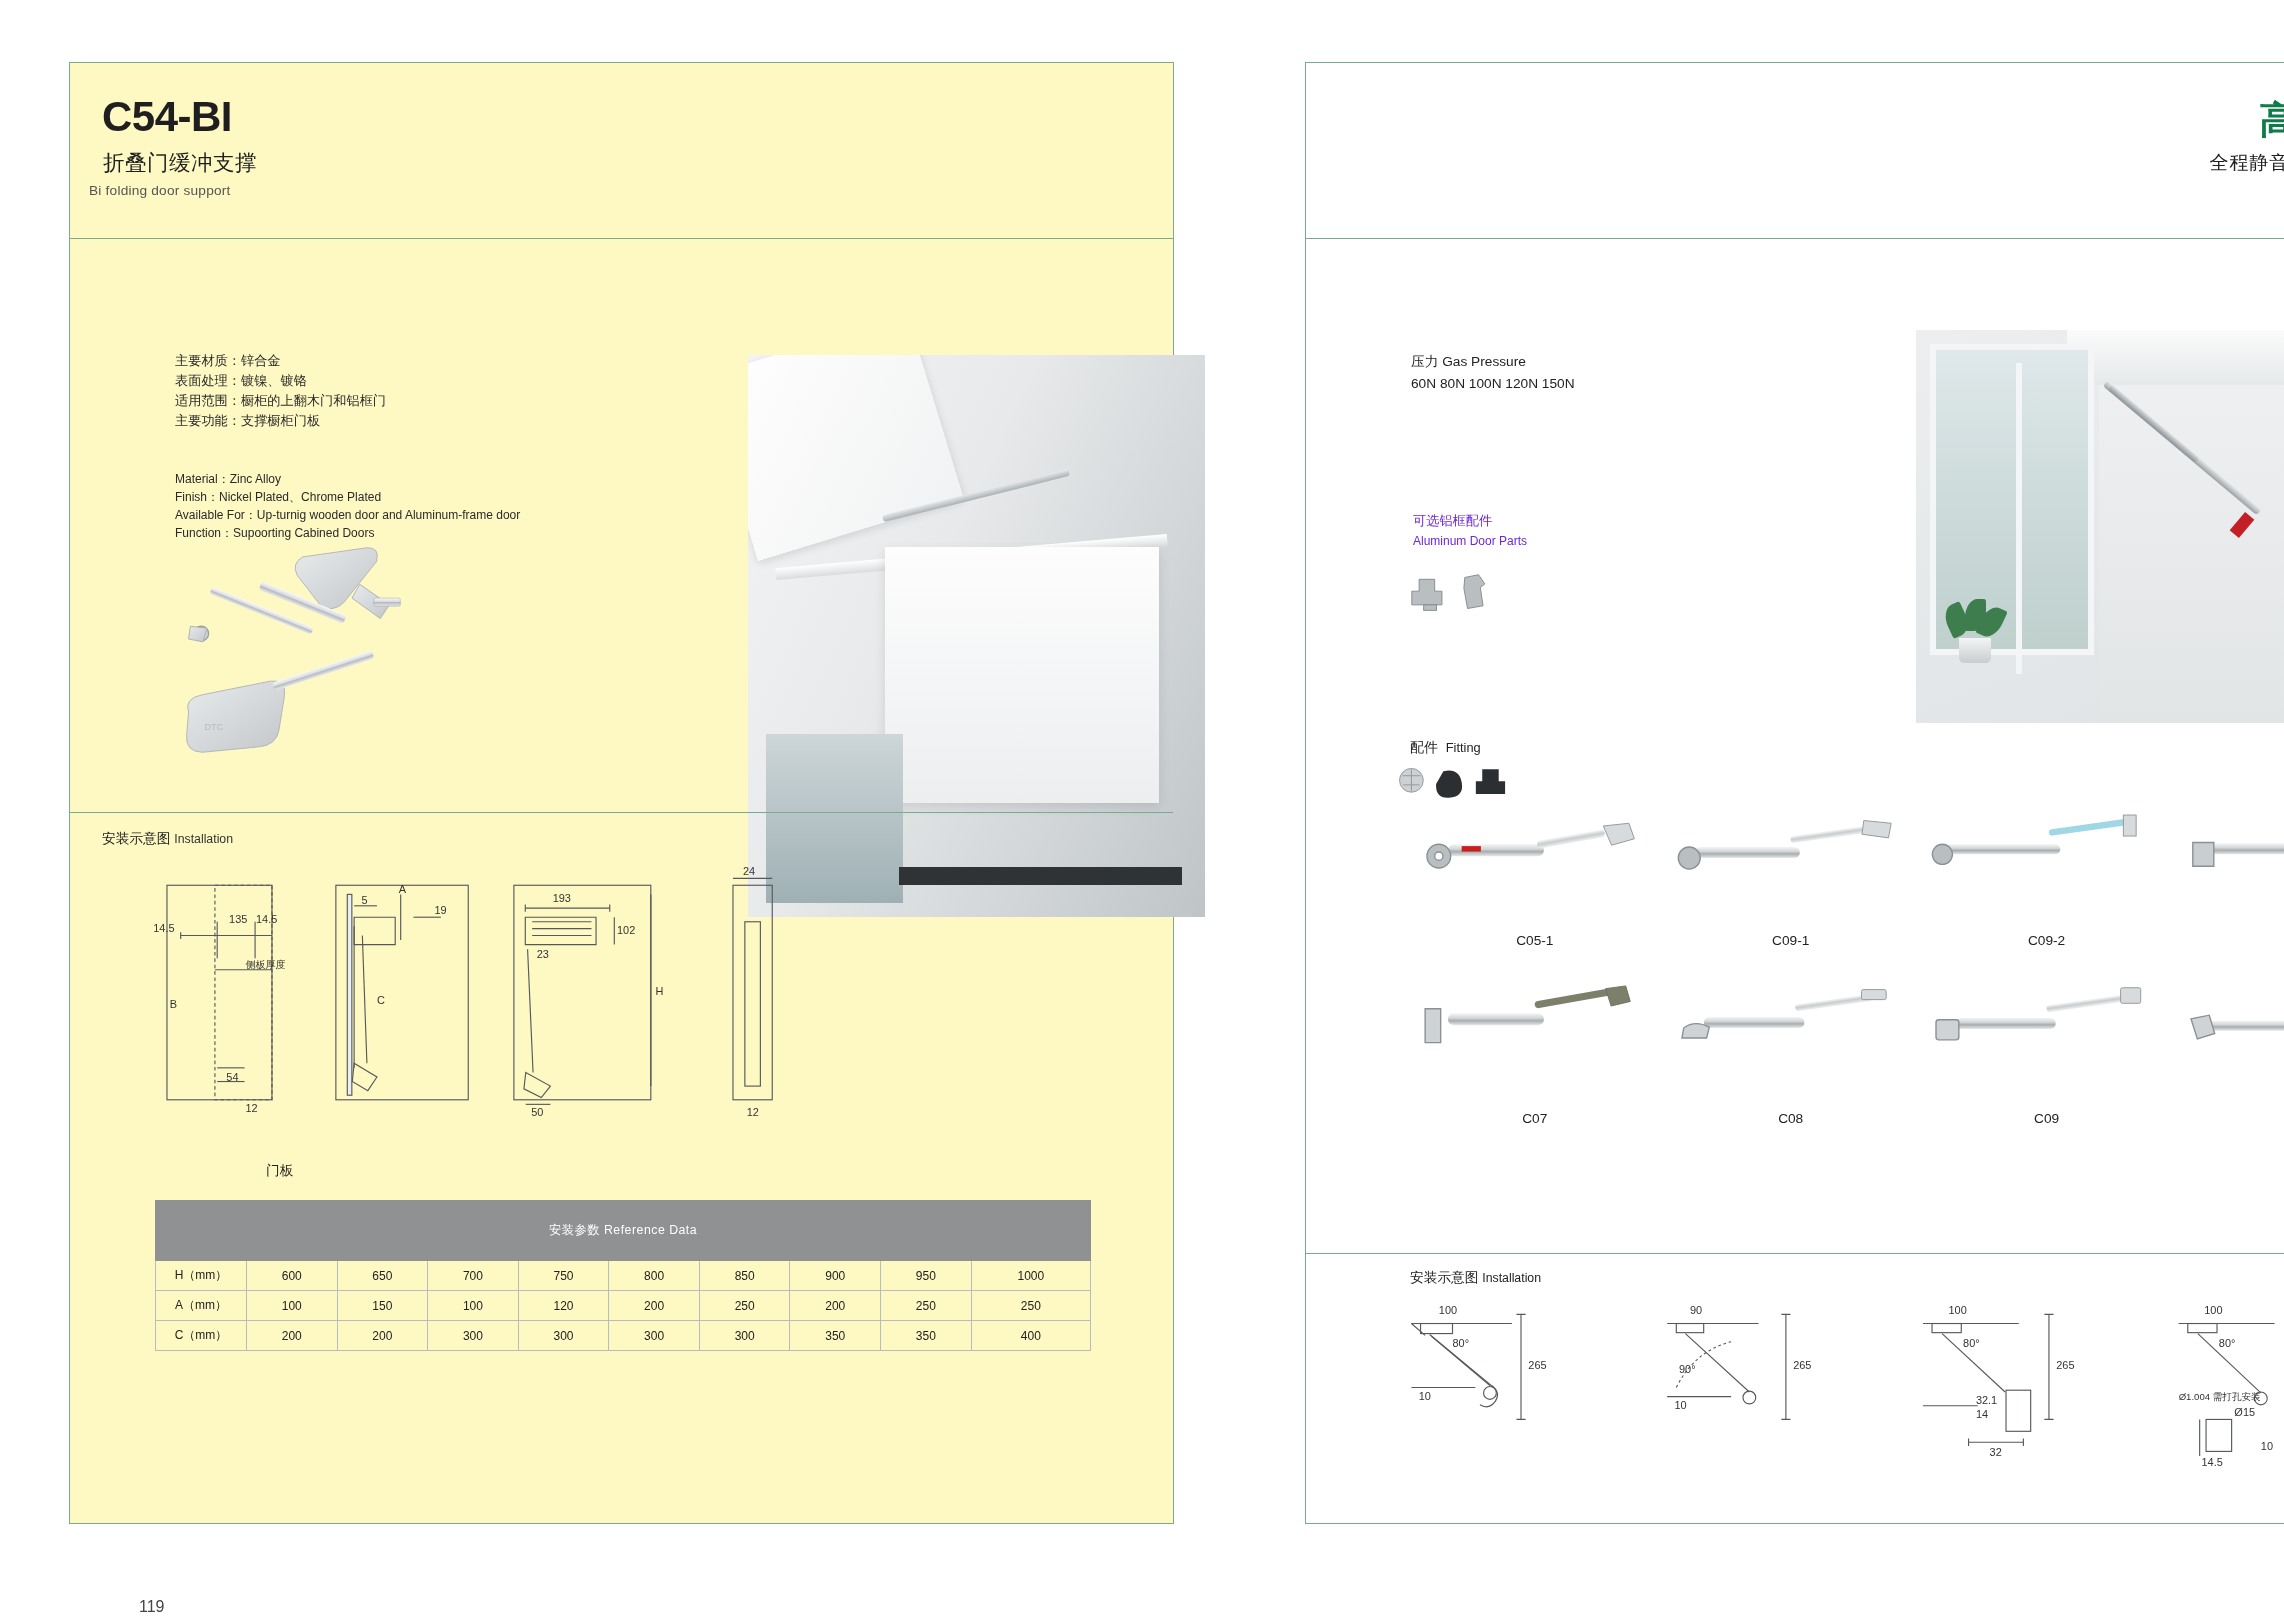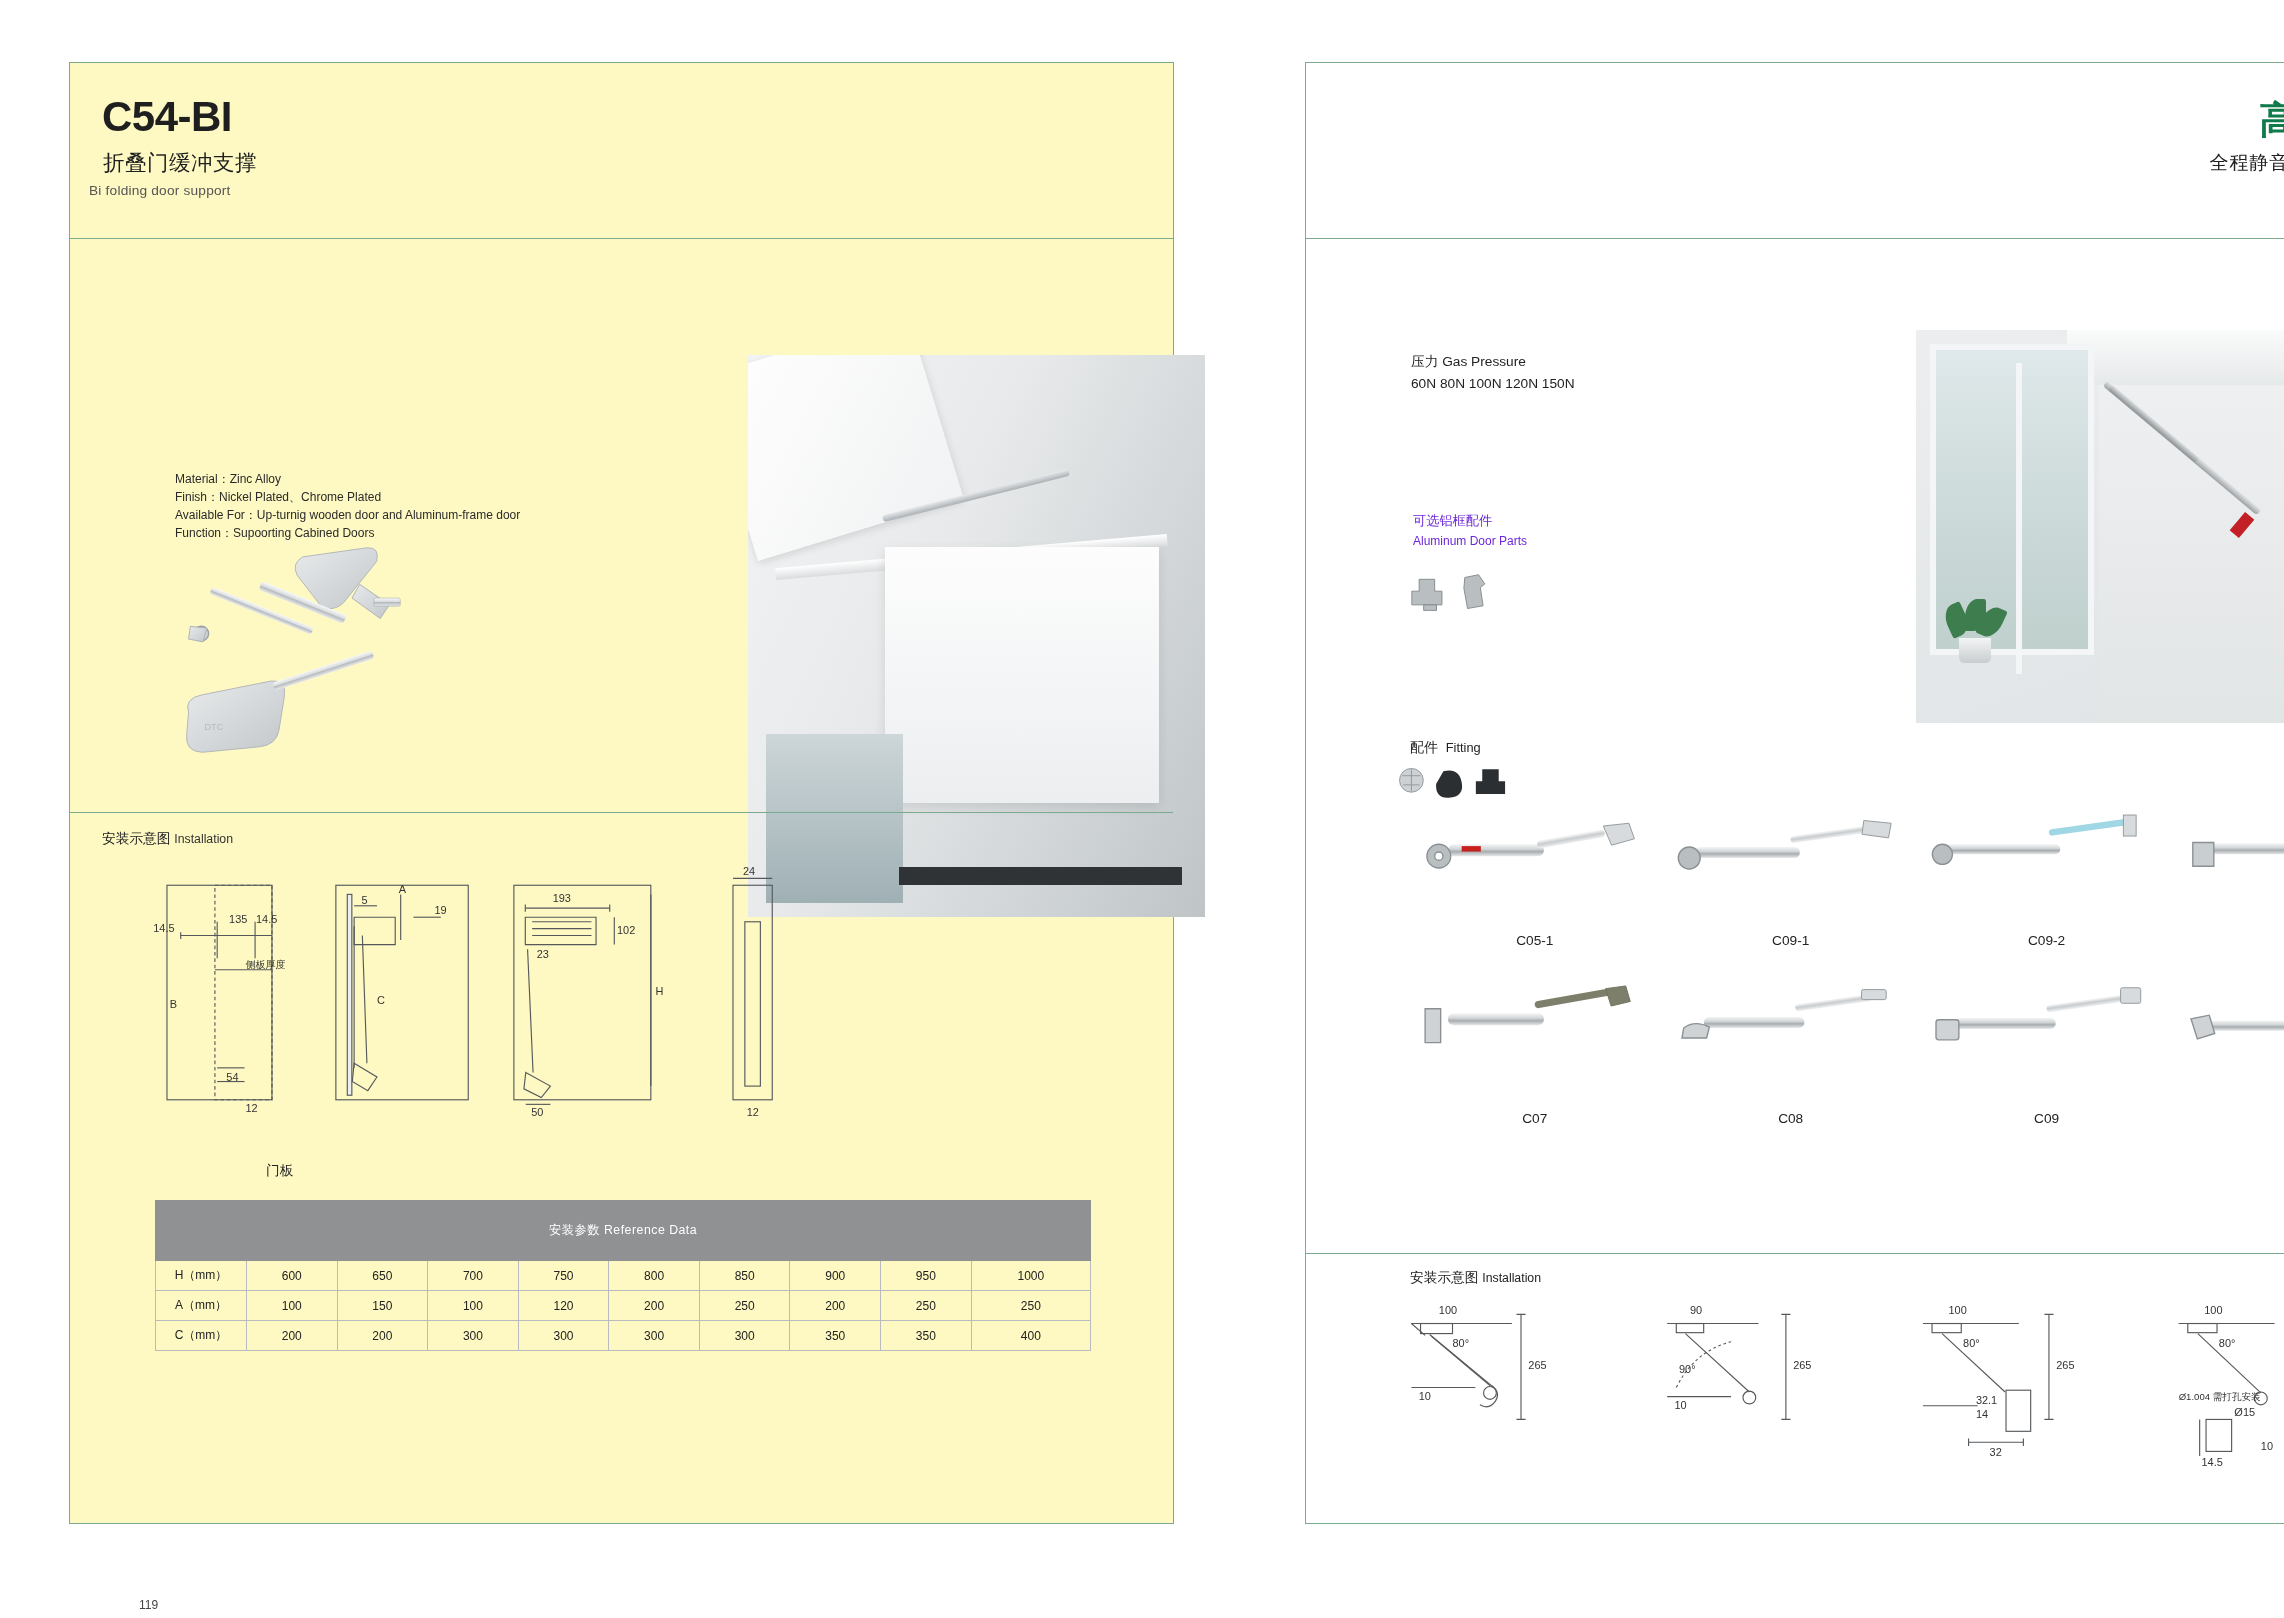--- a/index.html
+++ b/index.html
@@ -114,21 +114,21 @@
   .l-table th.cap {
     background:#8f9193; color:#fff; font-weight:normal; font-size:12.3px;
     padding:21px 0; border:0.5px solid #8f9193; letter-spacing:0.5px;
   }
   .l-table td {
     border:0.5px solid #b9bcbe; text-align:center; padding:6px 0; color:#222;
   }
   .l-table td.rowhead { width:91px; }
 
   .l-pageno {
-    position:absolute; left:69px; top:1535px; font-size:12px; color:#444;
+    position:absolute; left:69px; top:1535px; font-size:16px; color:#444;
   }
 
   
   .r-frame {
     position:absolute; left:64px; top:62px; width:1105px; height:1462px;
     border:0.9px solid #7aab8e;
     background:#fff;
   }
   .r-header {
     position:absolute; left:0; top:0; width:100%; height:176px;
@@ -212,20 +212,24 @@
 
   <div class="page page-left">
     <div class="l-frame">
 
       <div class="l-header">
         <div class="l-title">C54-BI</div>
         <div class="l-sub-cn">折叠门缓冲支撑</div>
         <div class="l-sub-en">Bi folding door support</div>
       </div>
 
+      <div class="l-specs-cn" style="white-space:pre-line;">主要材质：锌合金
+表面处理：镀镍、镀铬
+适用范围：橱柜的上翻木门和铝框门
+主要功能：支撑橱柜门板</div>
       <div class="l-specs-en" style="white-space:pre-line;">Material：Zinc Alloy
 Finish：Nickel Plated、Chrome Plated
 Available For：Up-turnig wooden door and Aluminum-frame door
 Function：Supoorting Cabined Doors</div>
 
       <svg class="l-product" viewBox="0 0 1150 700">
         <defs>
           <linearGradient id="metal" x1="0" y1="0" x2="0" y2="1">
             <stop offset="0%" stop-color="#f6f7f8"></stop>
               <stop offset="45%" stop-color="#d9dcde"></stop>

